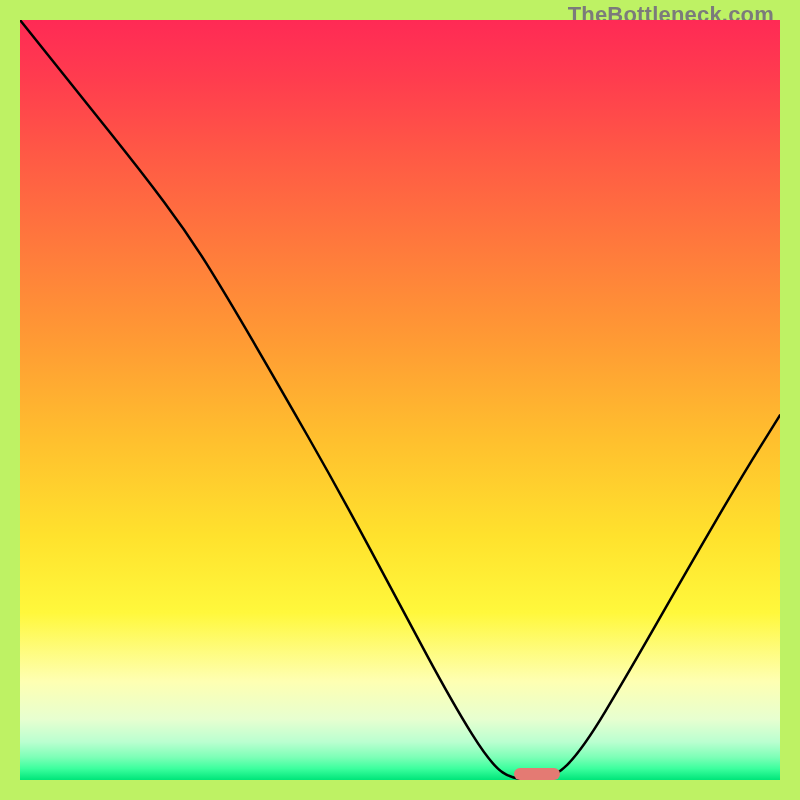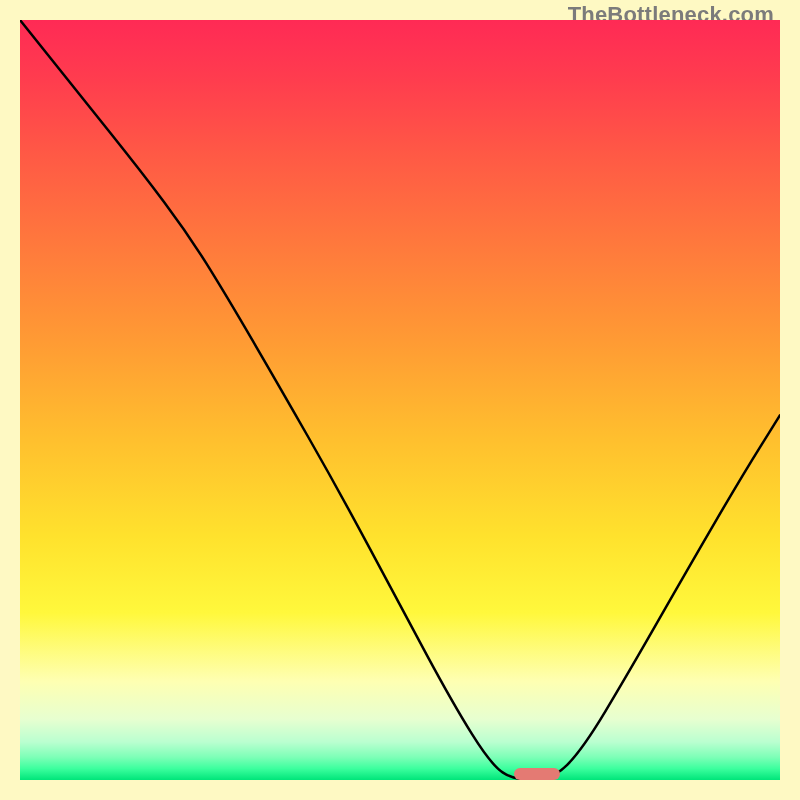--- a/index.html
+++ b/index.html
@@ -8,21 +8,21 @@
     width: 800px;
     height: 800px;
     background: #000;
     overflow: hidden;
     font-family: Arial, Helvetica, sans-serif;
   }
   .frame {
     position: relative;
     width: 800px;
     height: 800px;
-    background: #fef9c3;
+    background: #bef264;
   }
   .plot-area {
     position: absolute;
     left: 20px;
     top: 20px;
     width: 760px;
     height: 760px;
     overflow: hidden;
   }
   .gradient {

